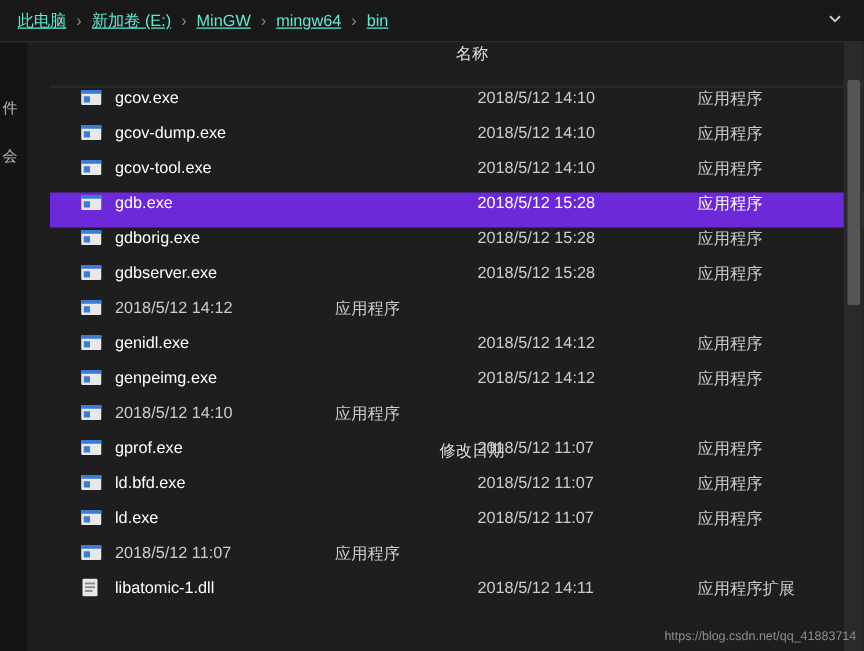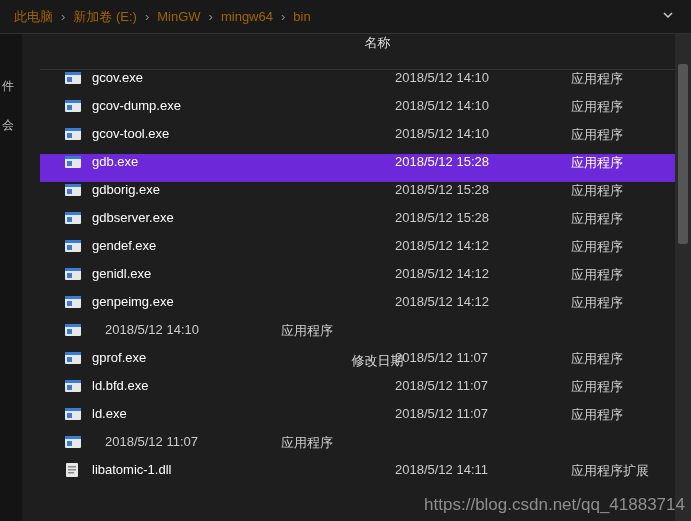--- a/index.html
+++ b/index.html
@@ -16,21 +16,22 @@
 .breadcrumb {
   display: flex;
   align-items: center;
   height: 34px;
   padding: 0 8px;
   background: #191919;
   border-bottom: 1px solid #333;
 }
 .breadcrumb .crumb {
   padding: 0 6px;
-  color: #a16207;
+  color: #5eead4;
+  text-decoration: underline;
 }
 .breadcrumb .chevron {
   color: #888;
   padding: 0 2px;
 }
 .breadcrumb .dropdown-btn {
   margin-left: auto;
   width: 30px;
   text-align: center;
   color: #ccc;
@@ -76,29 +77,29 @@
 .row.selected {
   background: #6d28d9;
 }
 .row .icon {
   width: 18px;
   height: 16px;
   margin-right: 10px;
   flex-shrink: 0;
 }
 .row .name { flex: 0 0 290px; color: #fff; }
-.row .date { flex: 0 0 176px; color: #ccc; margin-left: 13px; }
+.row .date { flex: 0 0 176px; color: #ccc; }
 .row .type { flex: 1; color: #ccc; }
 .row.selected .date, .row.selected .type, .row.selected .name { color: #fff; }
 .watermark {
   position: absolute;
   right: 6px;
   bottom: 6px;
   color: #8e8e8e;
-  font-size: 17px;
+  font-size: 10px;
   font-family: Arial, sans-serif;
 }
 .scrollbar {
   position: absolute;
   right: 0;
   top: 34px;
   width: 16px;
   bottom: 0;
   background: #2a2a2a;
 }
@@ -203,21 +204,20 @@
         <span class="name">gdbserver.exe</span>
         <span class="date">2018/5/12 15:28</span>
         <span class="type">应用程序</span>
       </div>
       <div class="row">
         <span class="icon"><svg width="18" height="16" viewBox="0 0 18 16">
             <rect x="1" y="2" width="16" height="12" rx="1" fill="#e8e8e8"></rect>
             <rect x="1" y="2" width="16" height="3" fill="#3a7bd5"></rect>
             <rect x="3" y="7" width="5" height="5" fill="#3a7bd5"></rect>
           </svg></span>
-        <span class="name">gendef.exe</span>
         <span class="date">2018/5/12 14:12</span>
         <span class="type">应用程序</span>
       </div>
       <div class="row">
         <span class="icon"><svg width="18" height="16" viewBox="0 0 18 16">
             <rect x="1" y="2" width="16" height="12" rx="1" fill="#e8e8e8"></rect>
             <rect x="1" y="2" width="16" height="3" fill="#3a7bd5"></rect>
             <rect x="3" y="7" width="5" height="5" fill="#3a7bd5"></rect>
           </svg></span>
         <span class="name">genidl.exe</span>

